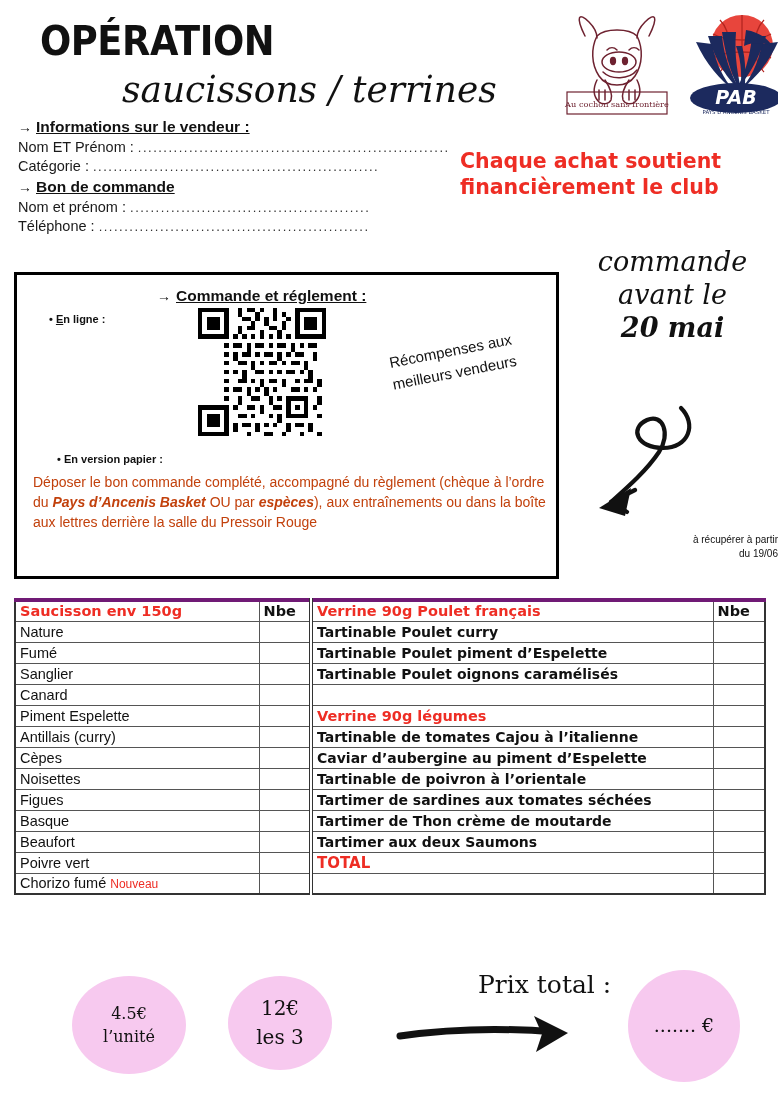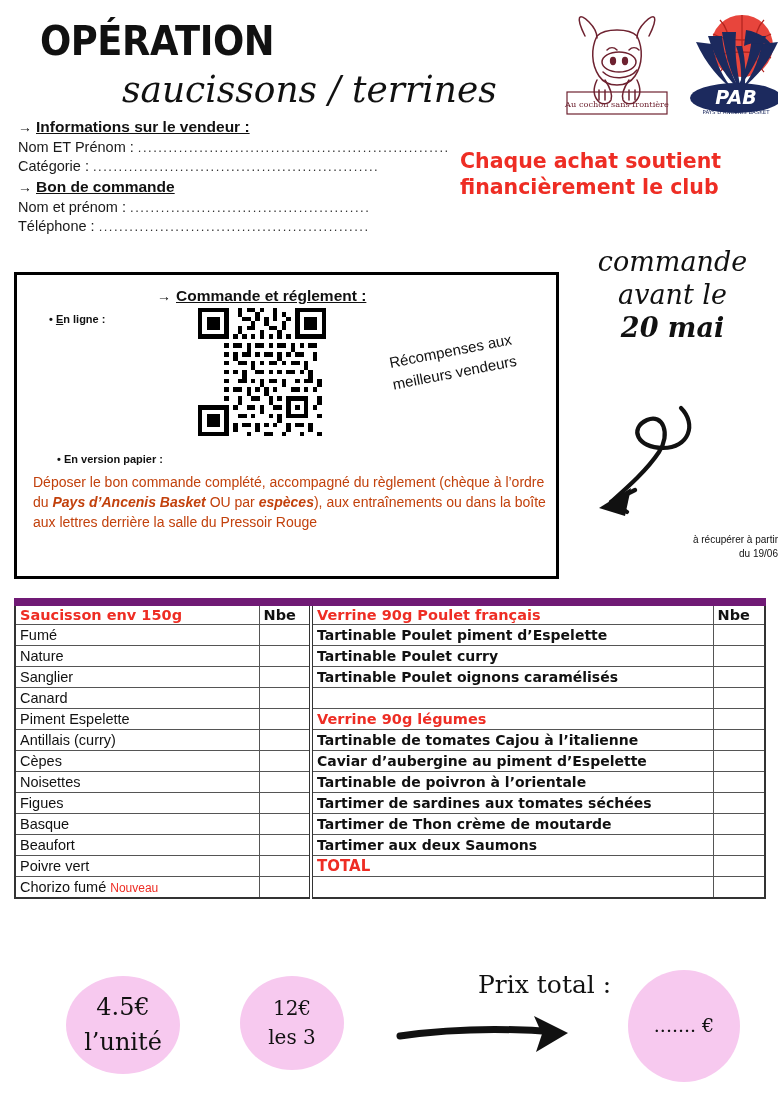--- a/index.html
+++ b/index.html
@@ -138,21 +138,21 @@
     box-sizing: border-box;
     vertical-align: middle;
     text-align: left;
     font-weight: 400;
   }
   #order-table .col-a { width: 244px; }
   #order-table .col-b { width: 52px; }
   #order-table .col-c { width: 402px; border-left: 4px double #333; }
   #order-table .col-d { width: 52px; }
 
-  #order-table tr:first-child td { border-top: 8px solid #701a75; }
+  #order-table tr:first-child td { border-top: 4px solid #701a75; }
   #order-table tr:last-child td  { border-bottom: 2px solid #333; }
   #order-table td.col-a { border-left: 2px solid #333; }
   #order-table td.col-d { border-right: 2px solid #333; }
 
   .hdr-red {
     color: #ee2d24; font-weight: 700; font-size: 14.5px;
     font-family: "DejaVu Sans", sans-serif;
   }
   .hdr-red.centered { text-align: center; }
   .hdr-nbe {
@@ -172,22 +172,22 @@
   .price-circle {
     position: absolute;
     border-radius: 50%;
     background: #f7c9ef;
     display: flex; flex-direction: column;
     align-items: center; justify-content: center;
     font-family: "DejaVu Serif", serif;
     color: #111;
     line-height: 1.45;
   }
-  #circle-unit  { left: 66px;  top: 976px; width: 114px; height: 98px; font-size: 24px; }
-  #circle-three { left: 240px; top: 976px; width: 104px; height: 94px; font-size: 20px; }
+  #circle-unit  { left: 72px;  top: 976px; width: 114px; height: 98px; font-size: 16px; }
+  #circle-three { left: 228px; top: 976px; width: 104px; height: 94px; font-size: 20px; }
   #circle-total { left: 628px; top: 970px; width: 112px; height: 112px; font-size: 19px; }
 
   #prix-total-label {
     position: absolute; left: 478px; top: 970px;
     font-family: "DejaVu Serif", serif;
     font-size: 25px; color: #111;
   }
   #straight-arrow { position: absolute; left: 396px; top: 1008px; width: 210px; height: 50px; }
 </style>
 </head>
@@ -480,29 +480,29 @@
 
 <table id="order-table">
   <tbody id="table-body">
       <tr>
         <td class="col-a"><span class="hdr-red centered">Saucisson env 150g</span></td>
         <td class="col-b"><span class="hdr-nbe">Nbe</span></td>
         <td class="col-c"><span class="hdr-red">Verrine 90g Poulet français</span></td>
         <td class="col-d"><span class="hdr-nbe">Nbe</span></td>
       </tr>
       <tr>
+        <td class="col-a"><span class="item-left">Nature</span></td>
+        <td class="col-b"></td>
+        <td class="col-c"><span class="item-right">Tartinable Poulet curry</span></td>
+        <td class="col-d"></td>
+      </tr>
+      <tr>
         <td class="col-a"><span class="item-left">Fumé</span></td>
         <td class="col-b"></td>
         <td class="col-c"><span class="item-right">Tartinable Poulet piment d’Espelette</span></td>
-        <td class="col-d"></td>
-      </tr>
-      <tr>
-        <td class="col-a"><span class="item-left">Nature</span></td>
-        <td class="col-b"></td>
-        <td class="col-c"><span class="item-right">Tartinable Poulet curry</span></td>
         <td class="col-d"></td>
       </tr>
       <tr>
         <td class="col-a"><span class="item-left">Sanglier</span></td>
         <td class="col-b"></td>
         <td class="col-c"><span class="item-right">Tartinable Poulet oignons caramélisés</span></td>
         <td class="col-d"></td>
       </tr>
       <tr>
         <td class="col-a"><span class="item-left">Canard</span></td>

